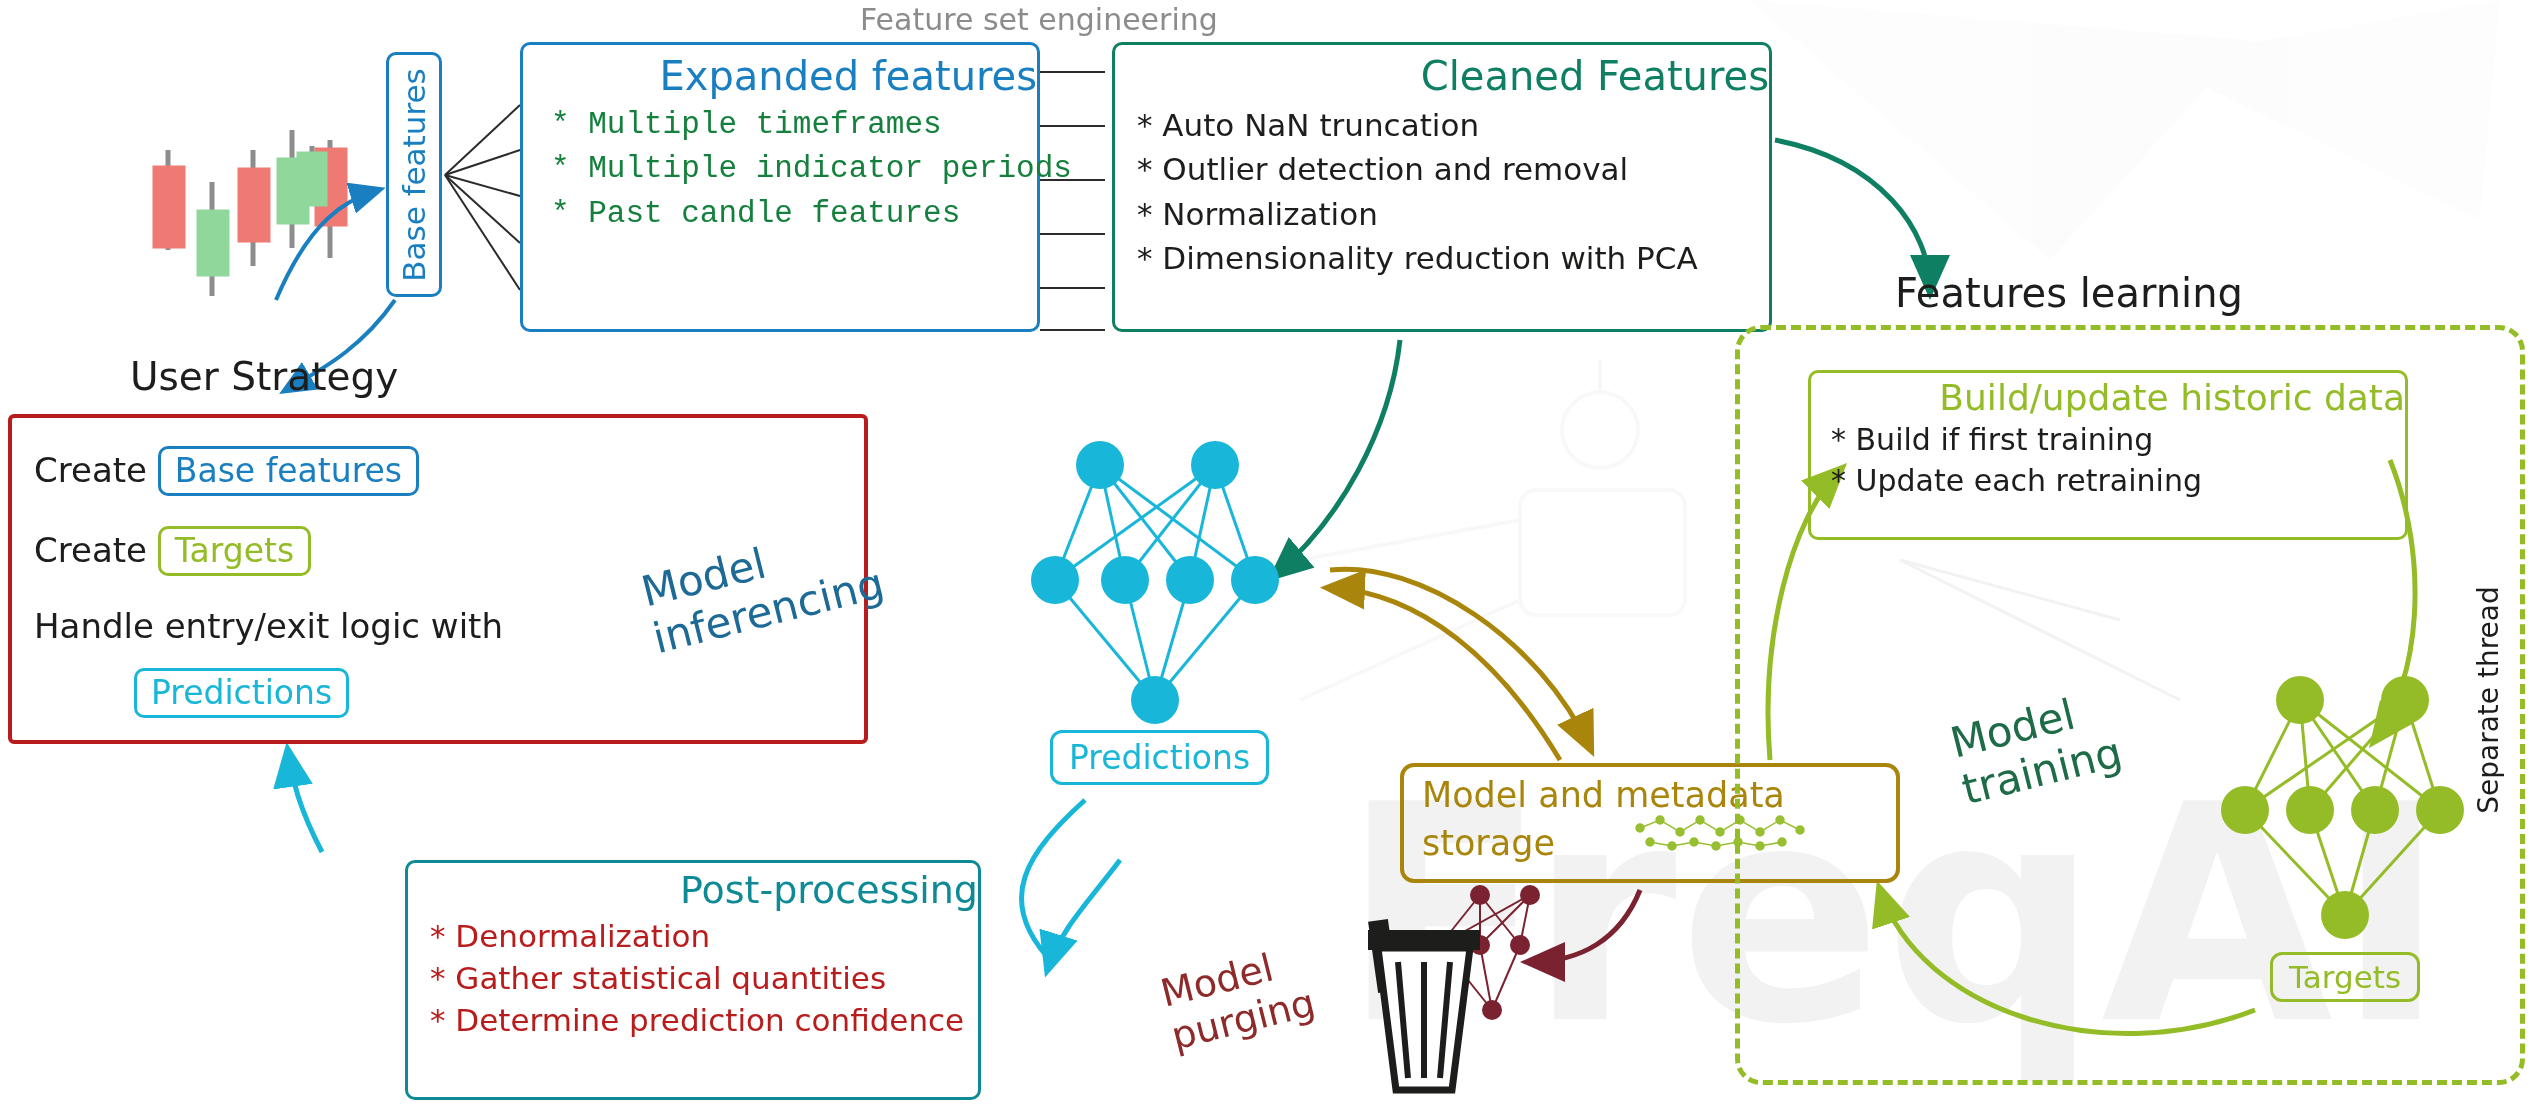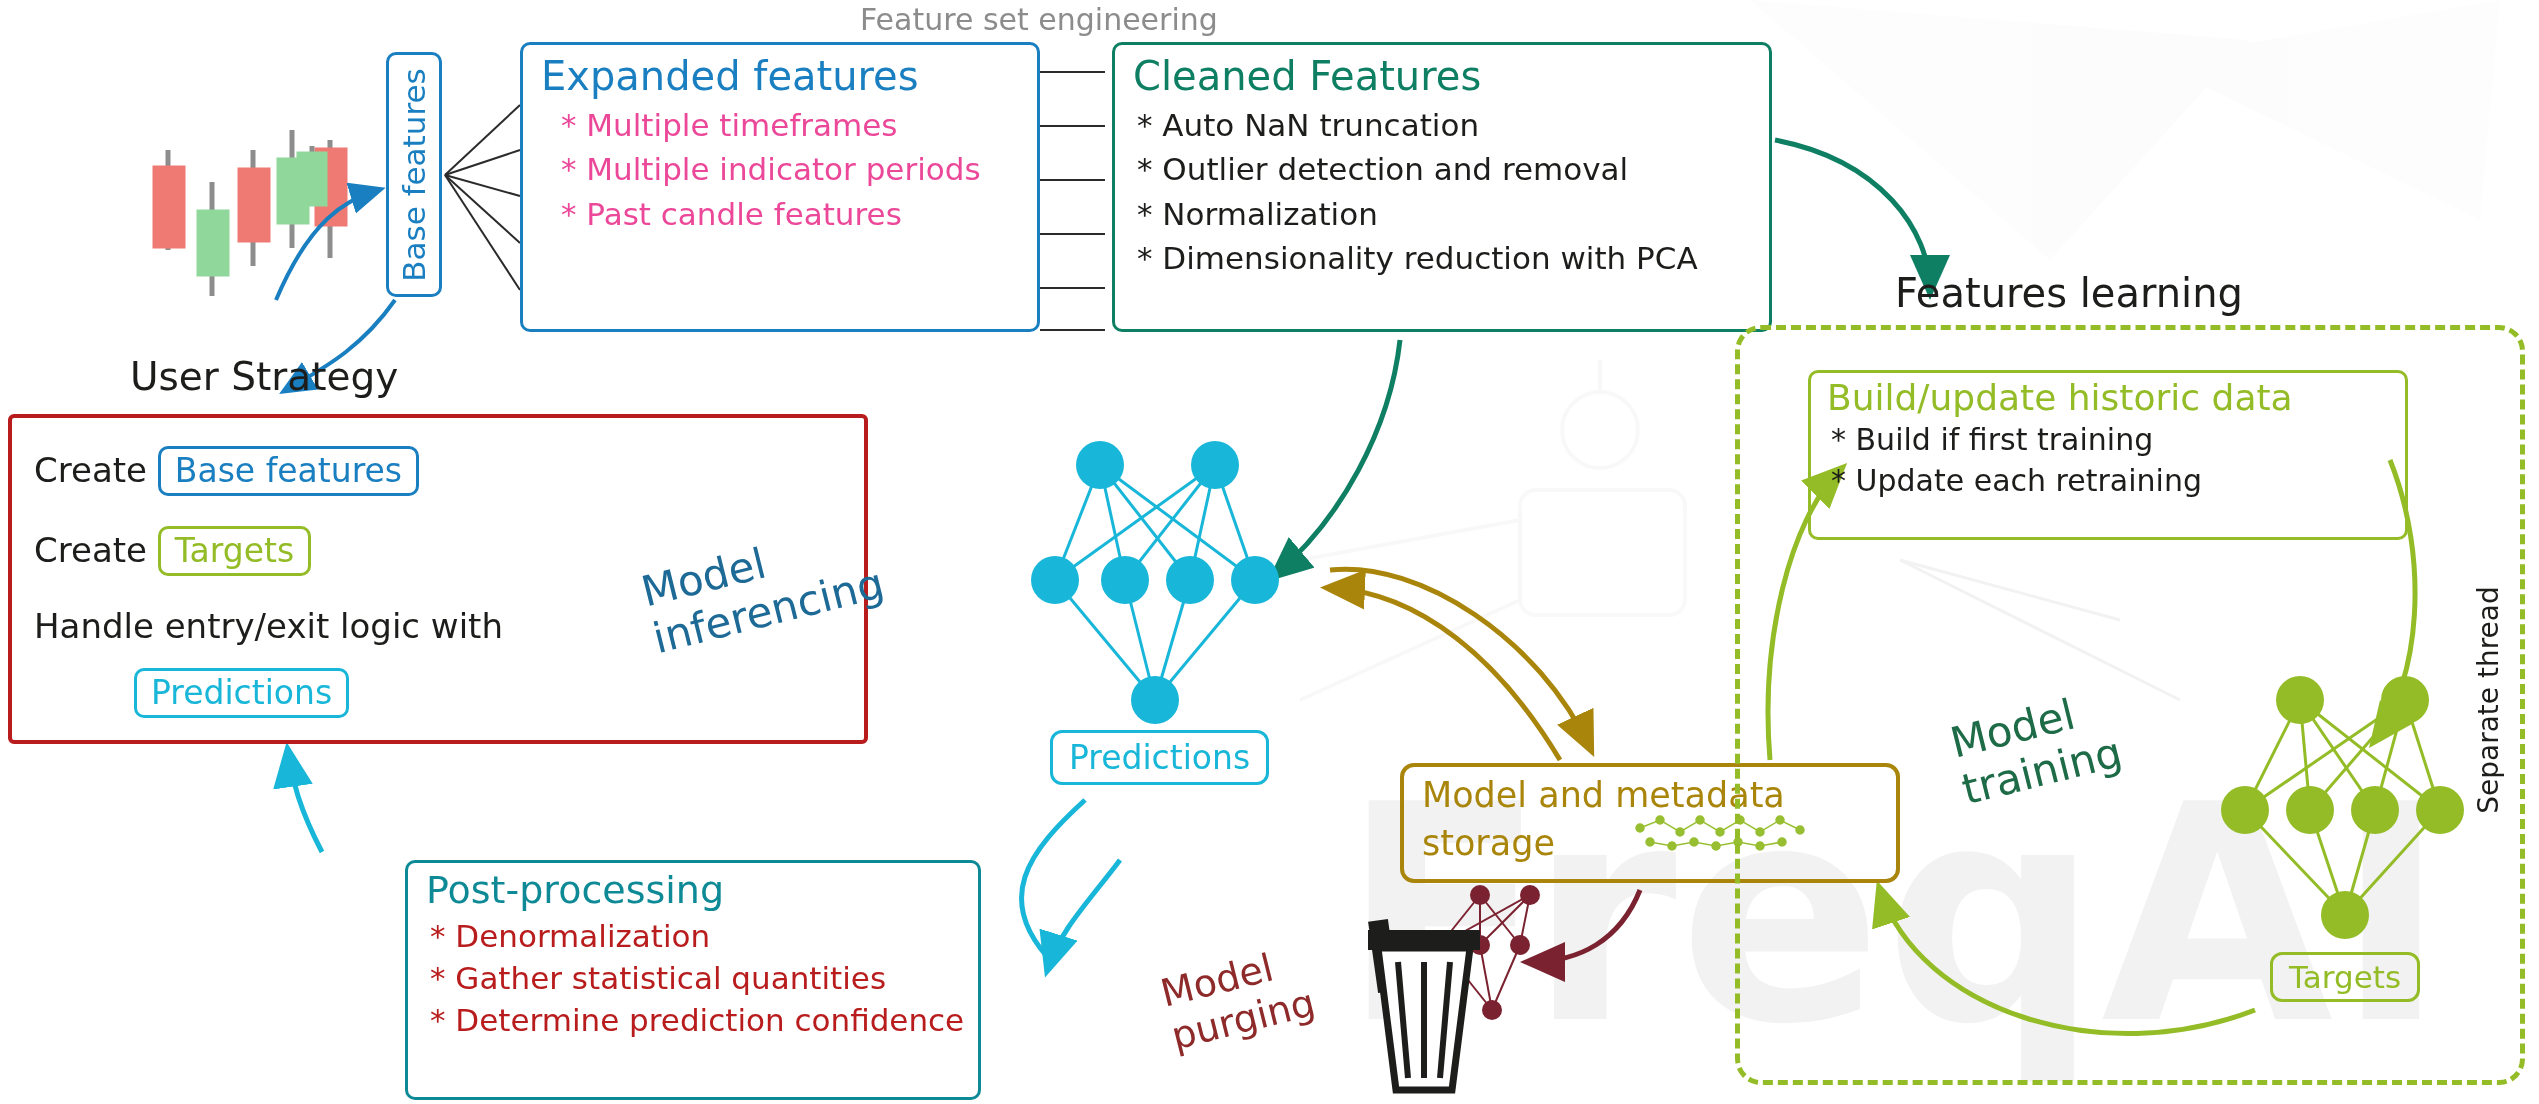--- a/index.html
+++ b/index.html
@@ -6,31 +6,31 @@
   body{
     width:2539px;height:1104px;
     background:#ffffff;
     font-family:"DejaVu Sans", sans-serif;
     overflow:hidden;
     position:relative;
   }
   #stage{position:absolute;left:0;top:0;width:2539px;height:1104px;}
   .svg-layer{position:absolute;left:0;top:0;width:2539px;height:1104px;}
   .box{position:absolute;box-sizing:border-box;background:rgba(255,255,255,0.0);}
-  .title{font-size:37px;line-height:1.05;}
+  .title{font-size:37px;line-height:1.05;text-align:right;}
   .item{font-size:31px;line-height:1.30;white-space:nowrap;}
 
   .hdr-feature-set{
     position:absolute;left:860px;top:2px;font-size:30px;color:#8c8c8c;
   }
 
   
   #expanded-box{left:520px;top:42px;width:520px;height:290px;border:3px solid #1a7fc1;border-radius:10px;}
   #expanded-box .title{color:#1a7fc1;padding:10px 0 6px 18px;font-size:40px;}
-  #expanded-box .item{color:#ec4899;padding:2px 0 2px 38px;}
+  #expanded-box .item{color:#15803d;padding:2px 0 2px 28px;font-family:Liberation Mono, monospace;}
 
   
   #cleaned-box{left:1105px;top:42px;width:660px;height:290px;border:3px solid #0e7f63;border-radius:10px;margin-left:7px;}
   #cleaned-box .title{color:#0e7f63;padding:10px 0 6px 18px;font-size:40px;}
   #cleaned-box .item{color:#1d1d1b;padding:2px 0 2px 22px;}
 
   
   #base-features-box{
     left:386px;top:52px;width:56px;height:245px;border:3px solid #1a7fc1;border-radius:10px;
   }

